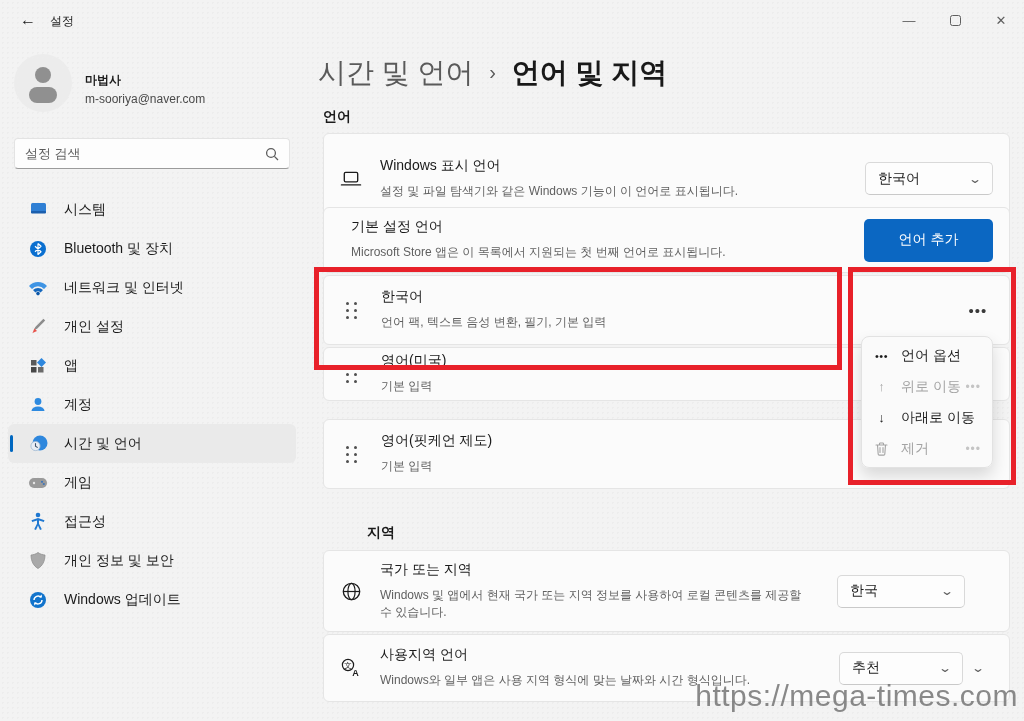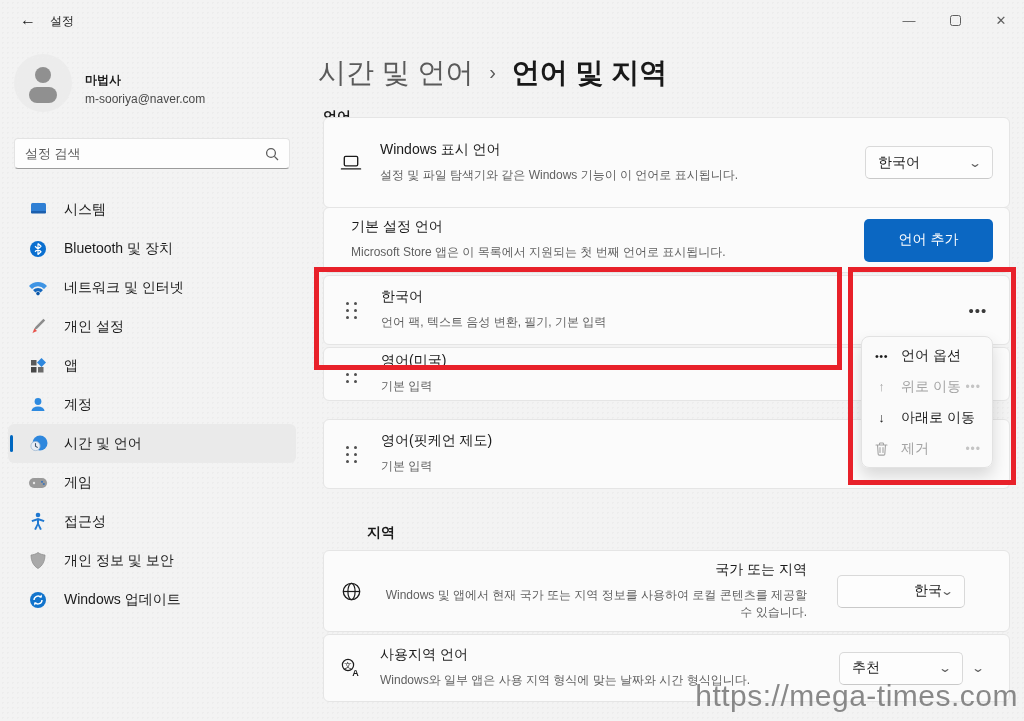--- a/index.html
+++ b/index.html
@@ -239,21 +239,21 @@
   </div>
 
   <div class="page-title">
     <span class="crumb-parent">시간 및 언어</span>
     <span class="crumb-sep">›</span>
     <span class="crumb-current">언어 및 지역</span>
   </div>
 
   <div class="section-label" style="top:108px;">언어</div>
 
-  <div class="card" style="top:117px; height:91px;">
+  <div class="card" style="top:133px; height:91px;">
     <span class="lead-ico">
       <svg width="23" height="18" viewBox="0 0 23 18">
           <rect x="4.5" y="2" width="14" height="10" rx="1.4" fill="none" stroke="#1b1b1b" stroke-width="1.4"></rect>
           <path d="M1.5 15.2 h20" stroke="#1b1b1b" stroke-width="1.4" stroke-linecap="round"></path>
         </svg>
     </span>
     <div class="texts">
       <div class="row-title">Windows 표시 언어</div>
       <div class="row-sub">설정 및 파일 탐색기와 같은 Windows 기능이 이 언어로 표시됩니다.</div>
     </div>
@@ -337,21 +337,21 @@
             <path d="M1 3 h11 M4.5 3 V1.8 a0.8 0.8 0 0 1 0.8-0.8 h2.4 a0.8 0.8 0 0 1 0.8 0.8 V3 M2.5 3 l0.7 9.2 a1 1 0 0 0 1 0.9 h4.6 a1 1 0 0 0 1-0.9 L10.5 3 M5 5.5 v5 M8 5.5 v5" fill="none" stroke="#a3a3a3" stroke-width="1.1" stroke-linecap="round"></path>
           </svg>
       </span>
       <span>제거</span>
       <span class="ctx-ghost">•••</span>
     </div>
   </div>
 
   <div class="section-label" style="top:524px;margin-left:44px;">지역</div>
 
-  <div class="card" style="top:550px; height:82px;text-align:right;">
+  <div class="card" style="top:550px; height:82px;">
     <span class="lead-ico">
       <svg width="21" height="21" viewBox="0 0 21 21">
           <circle cx="10.5" cy="10.5" r="8.2" fill="none" stroke="#1b1b1b" stroke-width="1.3"></circle>
           <ellipse cx="10.5" cy="10.5" rx="3.6" ry="8.2" fill="none" stroke="#1b1b1b" stroke-width="1.2"></ellipse>
           <line x1="2.3" y1="10.5" x2="18.7" y2="10.5" stroke="#1b1b1b" stroke-width="1.2"></line>
         </svg>
     </span>
     <div class="texts" style="padding-right:30px;">
       <div class="row-title">국가 또는 지역</div>
       <div class="row-sub">Windows 및 앱에서 현재 국가 또는 지역 정보를 사용하여 로컬 콘텐츠를 제공할 수 있습니다.</div>

